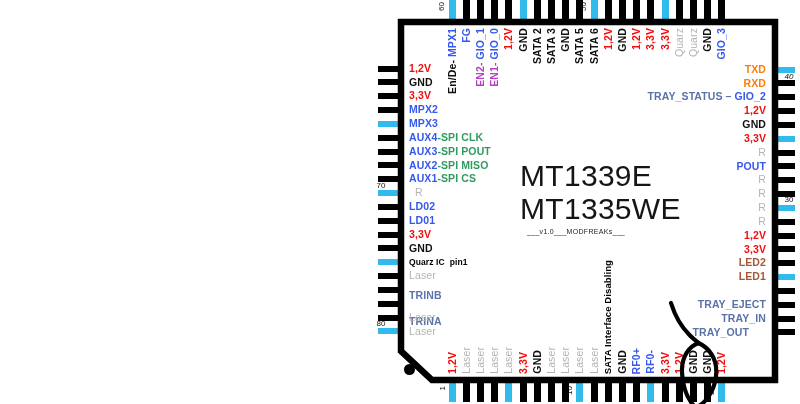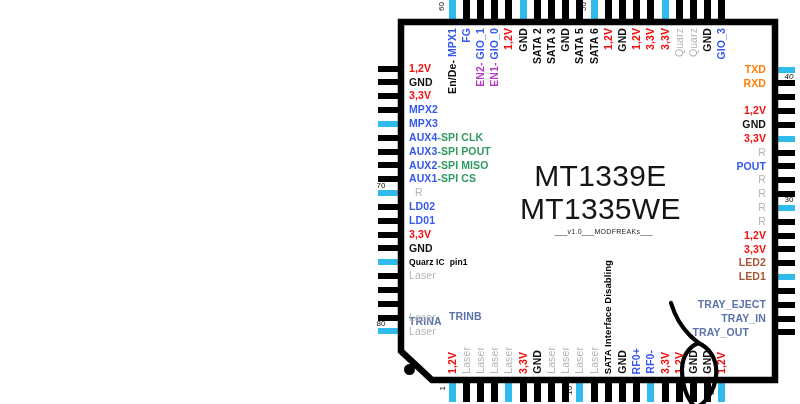--- a/index.html
+++ b/index.html
@@ -36,21 +36,21 @@
   .c-brown{color:#a55836;}
   .c-gray{color:#b4b4b4; font-weight:400;}
   .c-bold{color:#000; font-size:9.5px;}
   .c-boldsm{color:#000; font-size:8.5px;}
   #chip-outline{position:absolute; inset:0; z-index:2; pointer-events:none;}
   #scribble{position:absolute; inset:0; z-index:4; pointer-events:none;}
   #pin1-dot{
     position:absolute; z-index:3; left:404px; top:364px; width:11px; height:11px;
     background:#000; border-radius:50%;
   }
-  #title-block{position:absolute; z-index:3; left:520px; top:159px; color:#151515;text-align:center;}
+  #title-block{position:absolute; z-index:3; left:520px; top:159px; color:#151515;}
   .title-line{font-size:30px; line-height:33px; font-weight:400; letter-spacing:0.3px; white-space:pre;}
   #version-text{font-size:7px; letter-spacing:0.3px; margin-top:3px; margin-left:7px; color:#222; white-space:pre;}
 </style>
 </head>
 <body>
 
 <div id="canvas">
 
   <div id="pins">
       <div class="stub hl" style="left: 448.5px; top: 0px; width: 7px; height: 22px;"></div>
@@ -167,32 +167,33 @@
       <div class="plabel hlab" style="left: 409px; top: 227.78px;"><span class="c-red">3,3V</span></div>
       <div class="stub" style="left: 378px; top: 245.42px; width: 24px; height: 6px;"></div>
       <div class="plabel hlab" style="left: 409px; top: 241.62px;"><span class="c-black">GND</span></div>
       <div class="stub hl" style="left: 378px; top: 259.26px; width: 24px; height: 6px;"></div>
       <div class="plabel hlab" style="left: 409px; top: 255.46px;"><span class="c-boldsm">Quarz IC  pin1</span></div>
       <div class="stub" style="left: 378px; top: 273.1px; width: 24px; height: 6px;"></div>
       <div class="plabel hlab" style="left: 409px; top: 269.3px;"><span class="c-gray">Laser</span></div>
       <div class="stub" style="left: 378px; top: 286.94px; width: 24px; height: 6px;"></div>
       <div class="plabel hlab" style="left: 409px; top: 283.14px; margin-top: 32px;"><span class="c-steel">TRINA</span></div>
       <div class="stub" style="left: 378px; top: 300.78px; width: 24px; height: 6px;"></div>
-      <div class="plabel hlab" style="left: 409px; top: 310px; margin-left: 40px;"><span class="c-steel">TRINB</span></div>
+      <div class="plabel hlab" style="left: 409px; top: 289px;"><span class="c-steel">TRINB</span></div>
       <div class="stub" style="left: 378px; top: 314.62px; width: 24px; height: 6px;"></div>
       <div class="plabel hlab" style="left: 409px; top: 310.82px;"><span class="c-gray">Laser</span></div>
       <div class="stub hl" style="left: 378px; top: 328.46px; width: 24px; height: 6px;"></div>
       <div class="plabel hlab" style="left: 409px; top: 324.66px;"><span class="c-gray">Laser</span></div>
       <div class="tick h" style="left: 374px; top: 318.96px; width: 14px;"><span class="c-black">80</span></div>
       <div class="stub hl" style="left: 773px; top: 66.5px; width: 22px; height: 6px;"></div>
       <div class="plabel hlab right" style="right: 34px; top: 62.7px;"><span class="c-orange">TXD</span></div>
       <div class="tick h" style="left: 782px; top: 72px; width: 14px; font-style: italic;"><span class="c-black">40</span></div>
       <div class="stub" style="left: 773px; top: 80.34px; width: 22px; height: 6px;"></div>
       <div class="plabel hlab right" style="right: 34px; top: 76.54px;"><span class="c-orange">RXD</span></div>
       <div class="stub" style="left: 773px; top: 94.18px; width: 22px; height: 6px;"></div>
+      <div class="plabel hlab right" style="right: 34px; top: 90.38px;"><span class="c-steel">TRAY_STATUS – </span><span class="c-blue">GIO_2</span></div>
       <div class="stub" style="left: 773px; top: 108.02px; width: 22px; height: 6px;"></div>
       <div class="plabel hlab right" style="right: 34px; top: 104.22px;"><span class="c-red">1,2V</span></div>
       <div class="stub" style="left: 773px; top: 121.86px; width: 22px; height: 6px;"></div>
       <div class="plabel hlab right" style="right: 34px; top: 118.06px;"><span class="c-black">GND</span></div>
       <div class="stub hl" style="left: 773px; top: 135.7px; width: 22px; height: 6px;"></div>
       <div class="plabel hlab right" style="right: 34px; top: 131.9px;"><span class="c-red">3,3V</span></div>
       <div class="stub" style="left: 773px; top: 149.54px; width: 22px; height: 6px;"></div>
       <div class="plabel hlab right" style="right: 34px; top: 145.74px;"><span class="c-gray">R</span></div>
       <div class="stub" style="left: 773px; top: 163.38px; width: 22px; height: 6px;"></div>
       <div class="plabel hlab right" style="right: 34px; top: 159.58px;"><span class="c-blue">POUT</span></div>

